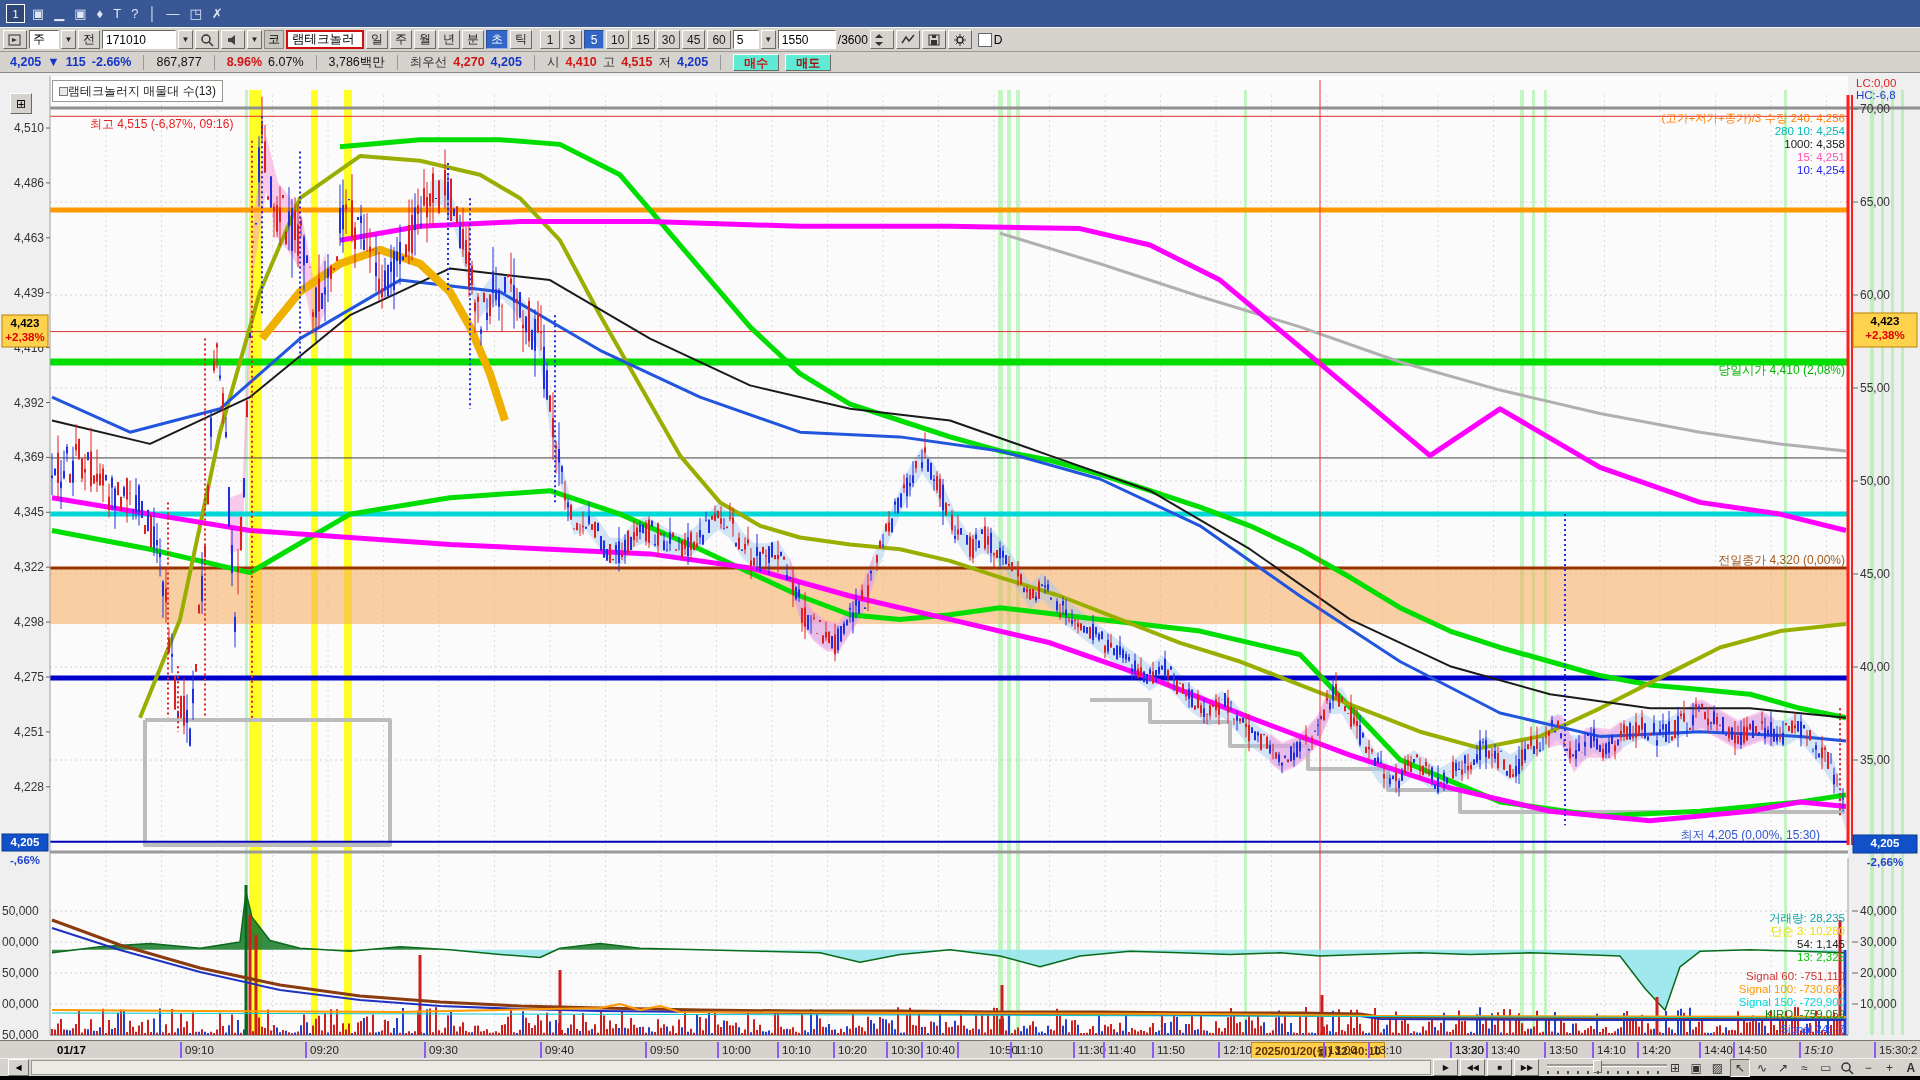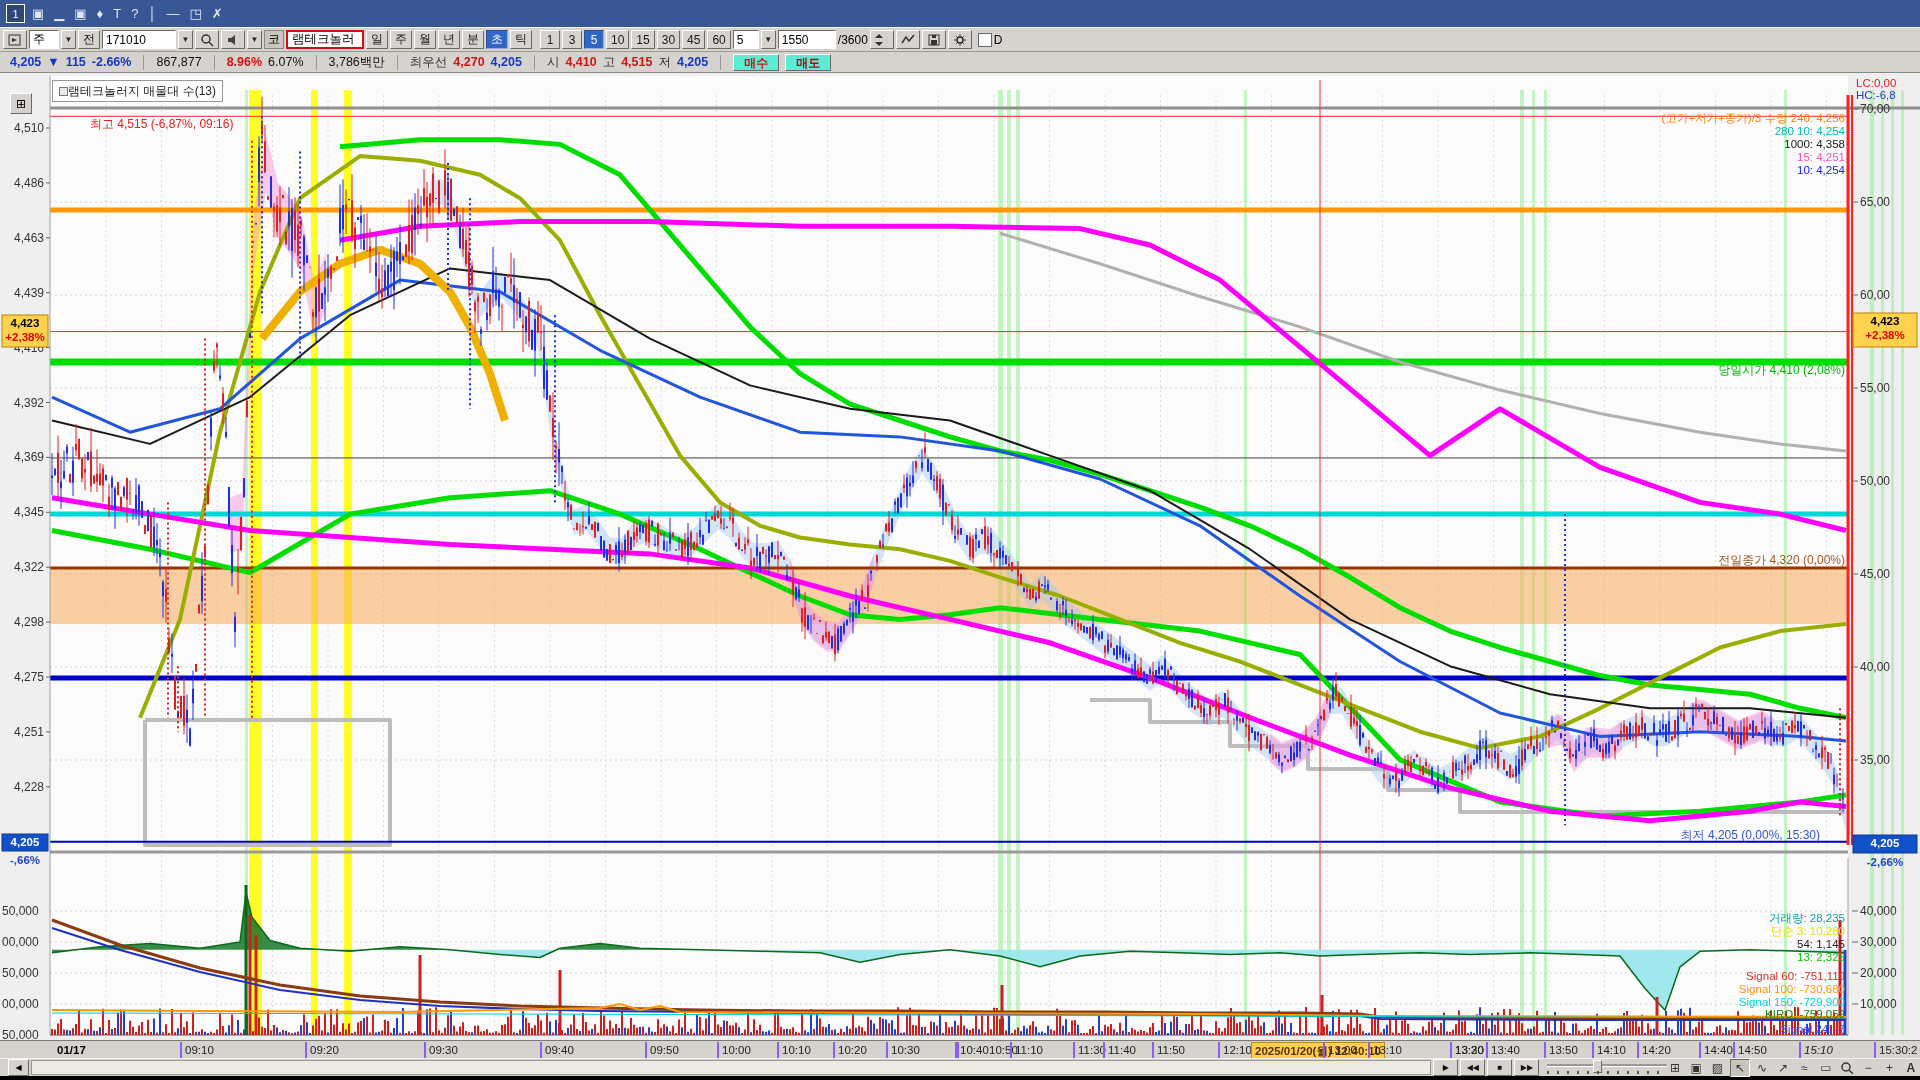--- a/index.html
+++ b/index.html
@@ -2032,21 +2032,21 @@
     <div class="tcell first" style="left: 54px;">01/17</div>
     <div class="tcell" style="left: 180px;">09:10</div>
     <div class="tcell" style="left: 305px;">09:20</div>
     <div class="tcell" style="left: 424px;">09:30</div>
     <div class="tcell" style="left: 540px;">09:40</div>
     <div class="tcell" style="left: 645px;">09:50</div>
     <div class="tcell" style="left: 717px;">10:00</div>
     <div class="tcell" style="left: 777px;">10:10</div>
     <div class="tcell" style="left: 833px;">10:20</div>
     <div class="tcell" style="left: 886px;">10:30</div>
-    <div class="tcell" style="left: 955px; text-align: right;">10:40</div>
+    <div class="tcell" style="left: 921px; text-align: right;">10:40</div>
     <div class="tcell" style="left: 957px; padding-left: 30px;">10:50</div>
     <div class="tcell" style="left: 1010px;">11:10</div>
     <div class="tcell" style="left: 1073px;">11:30</div>
     <div class="tcell" style="left: 1103px;">11:40</div>
     <div class="tcell" style="left: 1152px;">11:50</div>
     <div class="tcell" style="left: 1218px;">12:10</div>
     <div class="tcell hl" style="left: 1251px;">2025/01/20(월) 12:40:10</div>
     <div class="tcell" style="left: 1323px;">13:00</div>
     <div class="tcell" style="left: 1368px;">13:10</div>
     <div class="tcell" style="left: 1406px; margin-left: 44px;">13:20</div>

